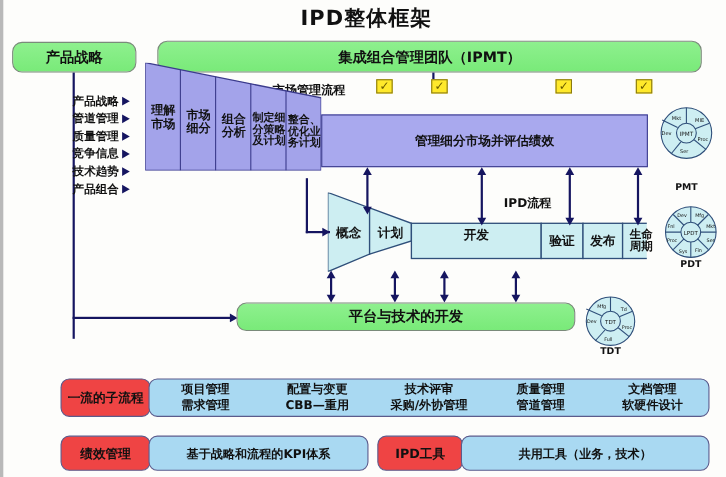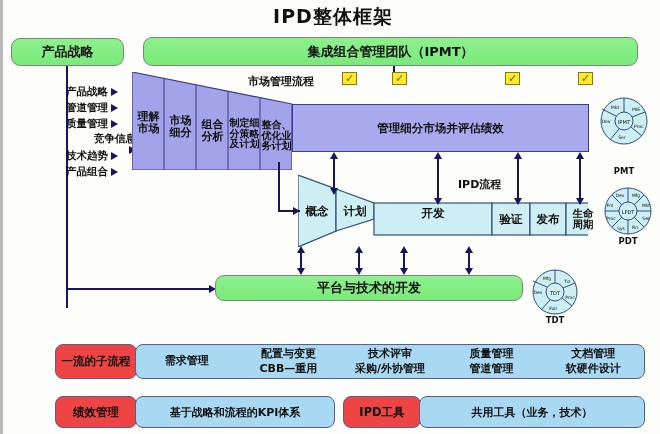--- a/index.html
+++ b/index.html
@@ -75,21 +75,21 @@
         <span class="ar ar-r" style="display: inline-block; margin-left: 3px;"></span>
       </div>
       <div style="position: relative; height: 16px; display: flex; align-items: center;">
         <span class="inlabel">管道管理</span>
         <span class="ar ar-r" style="display: inline-block; margin-left: 3px;"></span>
       </div>
       <div style="position: relative; height: 16px; display: flex; align-items: center;">
         <span class="inlabel">质量管理</span>
         <span class="ar ar-r" style="display: inline-block; margin-left: 3px;"></span>
       </div>
-      <div style="position: relative; height: 16px; display: flex; align-items: flex-end; flex-direction: column;">
+      <div style="position: relative; height: 16px; display: flex; align-items: center;">
         <span class="inlabel">竞争信息</span>
         <span class="ar ar-r" style="display: inline-block; margin-left: 3px;"></span>
       </div>
       <div style="position: relative; height: 16px; display: flex; align-items: center;">
         <span class="inlabel">技术趋势</span>
         <span class="ar ar-r" style="display: inline-block; margin-left: 3px;"></span>
       </div>
       <div style="position: relative; height: 16px; display: flex; align-items: center;">
         <span class="inlabel">产品组合</span>
         <span class="ar ar-r" style="display: inline-block; margin-left: 3px;"></span>
@@ -103,21 +103,21 @@
   <div class="abs chk" style="left:389px;top:72px;">
       <span>✓</span>
     </div>
   <div class="abs chk" style="left:502px;top:72px;">
       <span>✓</span>
     </div>
   <div class="abs chk" style="left:575px;top:72px;">
       <span>✓</span>
     </div>
 
-  <div class="abs" style="left:129px;top:72px;width:134px;height:98px;font-family:Liberation Serif, serif;">
+  <div class="abs" style="left:129px;top:57px;width:134px;height:98px;font-family:Liberation Serif, serif;">
 
     <svg width="160" height="98" style="position:absolute;left:0;top:0;">
       <polygon points="0,0 160,32 160,98 0,98" fill="#a3a3ea" stroke="#3b3b8c" stroke-width="1.2"></polygon>
       <line x1="32" y1="6.4" x2="32" y2="98" stroke="#3b3b8c" stroke-width="1"></line>
       <line x1="64" y1="12.8" x2="64" y2="98" stroke="#3b3b8c" stroke-width="1"></line>
       <line x1="96" y1="19.2" x2="96" y2="98" stroke="#3b3b8c" stroke-width="1"></line>
       <line x1="128" y1="25.6" x2="128" y2="98" stroke="#3b3b8c" stroke-width="1"></line>
     </svg>
     <div class="abs seg" style="left:1px;top:18px;width:31px;height:66px;background:transparent;border:none;">
         <span style="white-space:pre-line">理解
@@ -265,20 +265,21 @@
       <text x="26" y="42" font-size="4.4" text-anchor="middle" font-family="DejaVu Sans" fill="#111">Full</text>
       <text x="11" y="26" font-size="4.4" text-anchor="middle" font-family="DejaVu Sans" fill="#111">Dev</text>
     </svg>
     <div class="wheelname" style="top:47px;">TDT</div>
   </div>
 
   <div class="abs pillpurple" style="left:52px;top:344px;width:82px;height:35px;">一流的子流程</div>
   <div class="abs pillblue" style="left:132px;top:344px;width:510px;height:35px;">
     <div class="subgrid" id="subcols">
         <div class="subcol">
+          <div>项目管理</div>
           <div>需求管理</div>
         </div>
         <div class="subcol">
           <div>配置与变更</div>
           <div>CBB—重用</div>
         </div>
         <div class="subcol">
           <div>技术评审</div>
           <div>采购/外协管理</div>
         </div>

